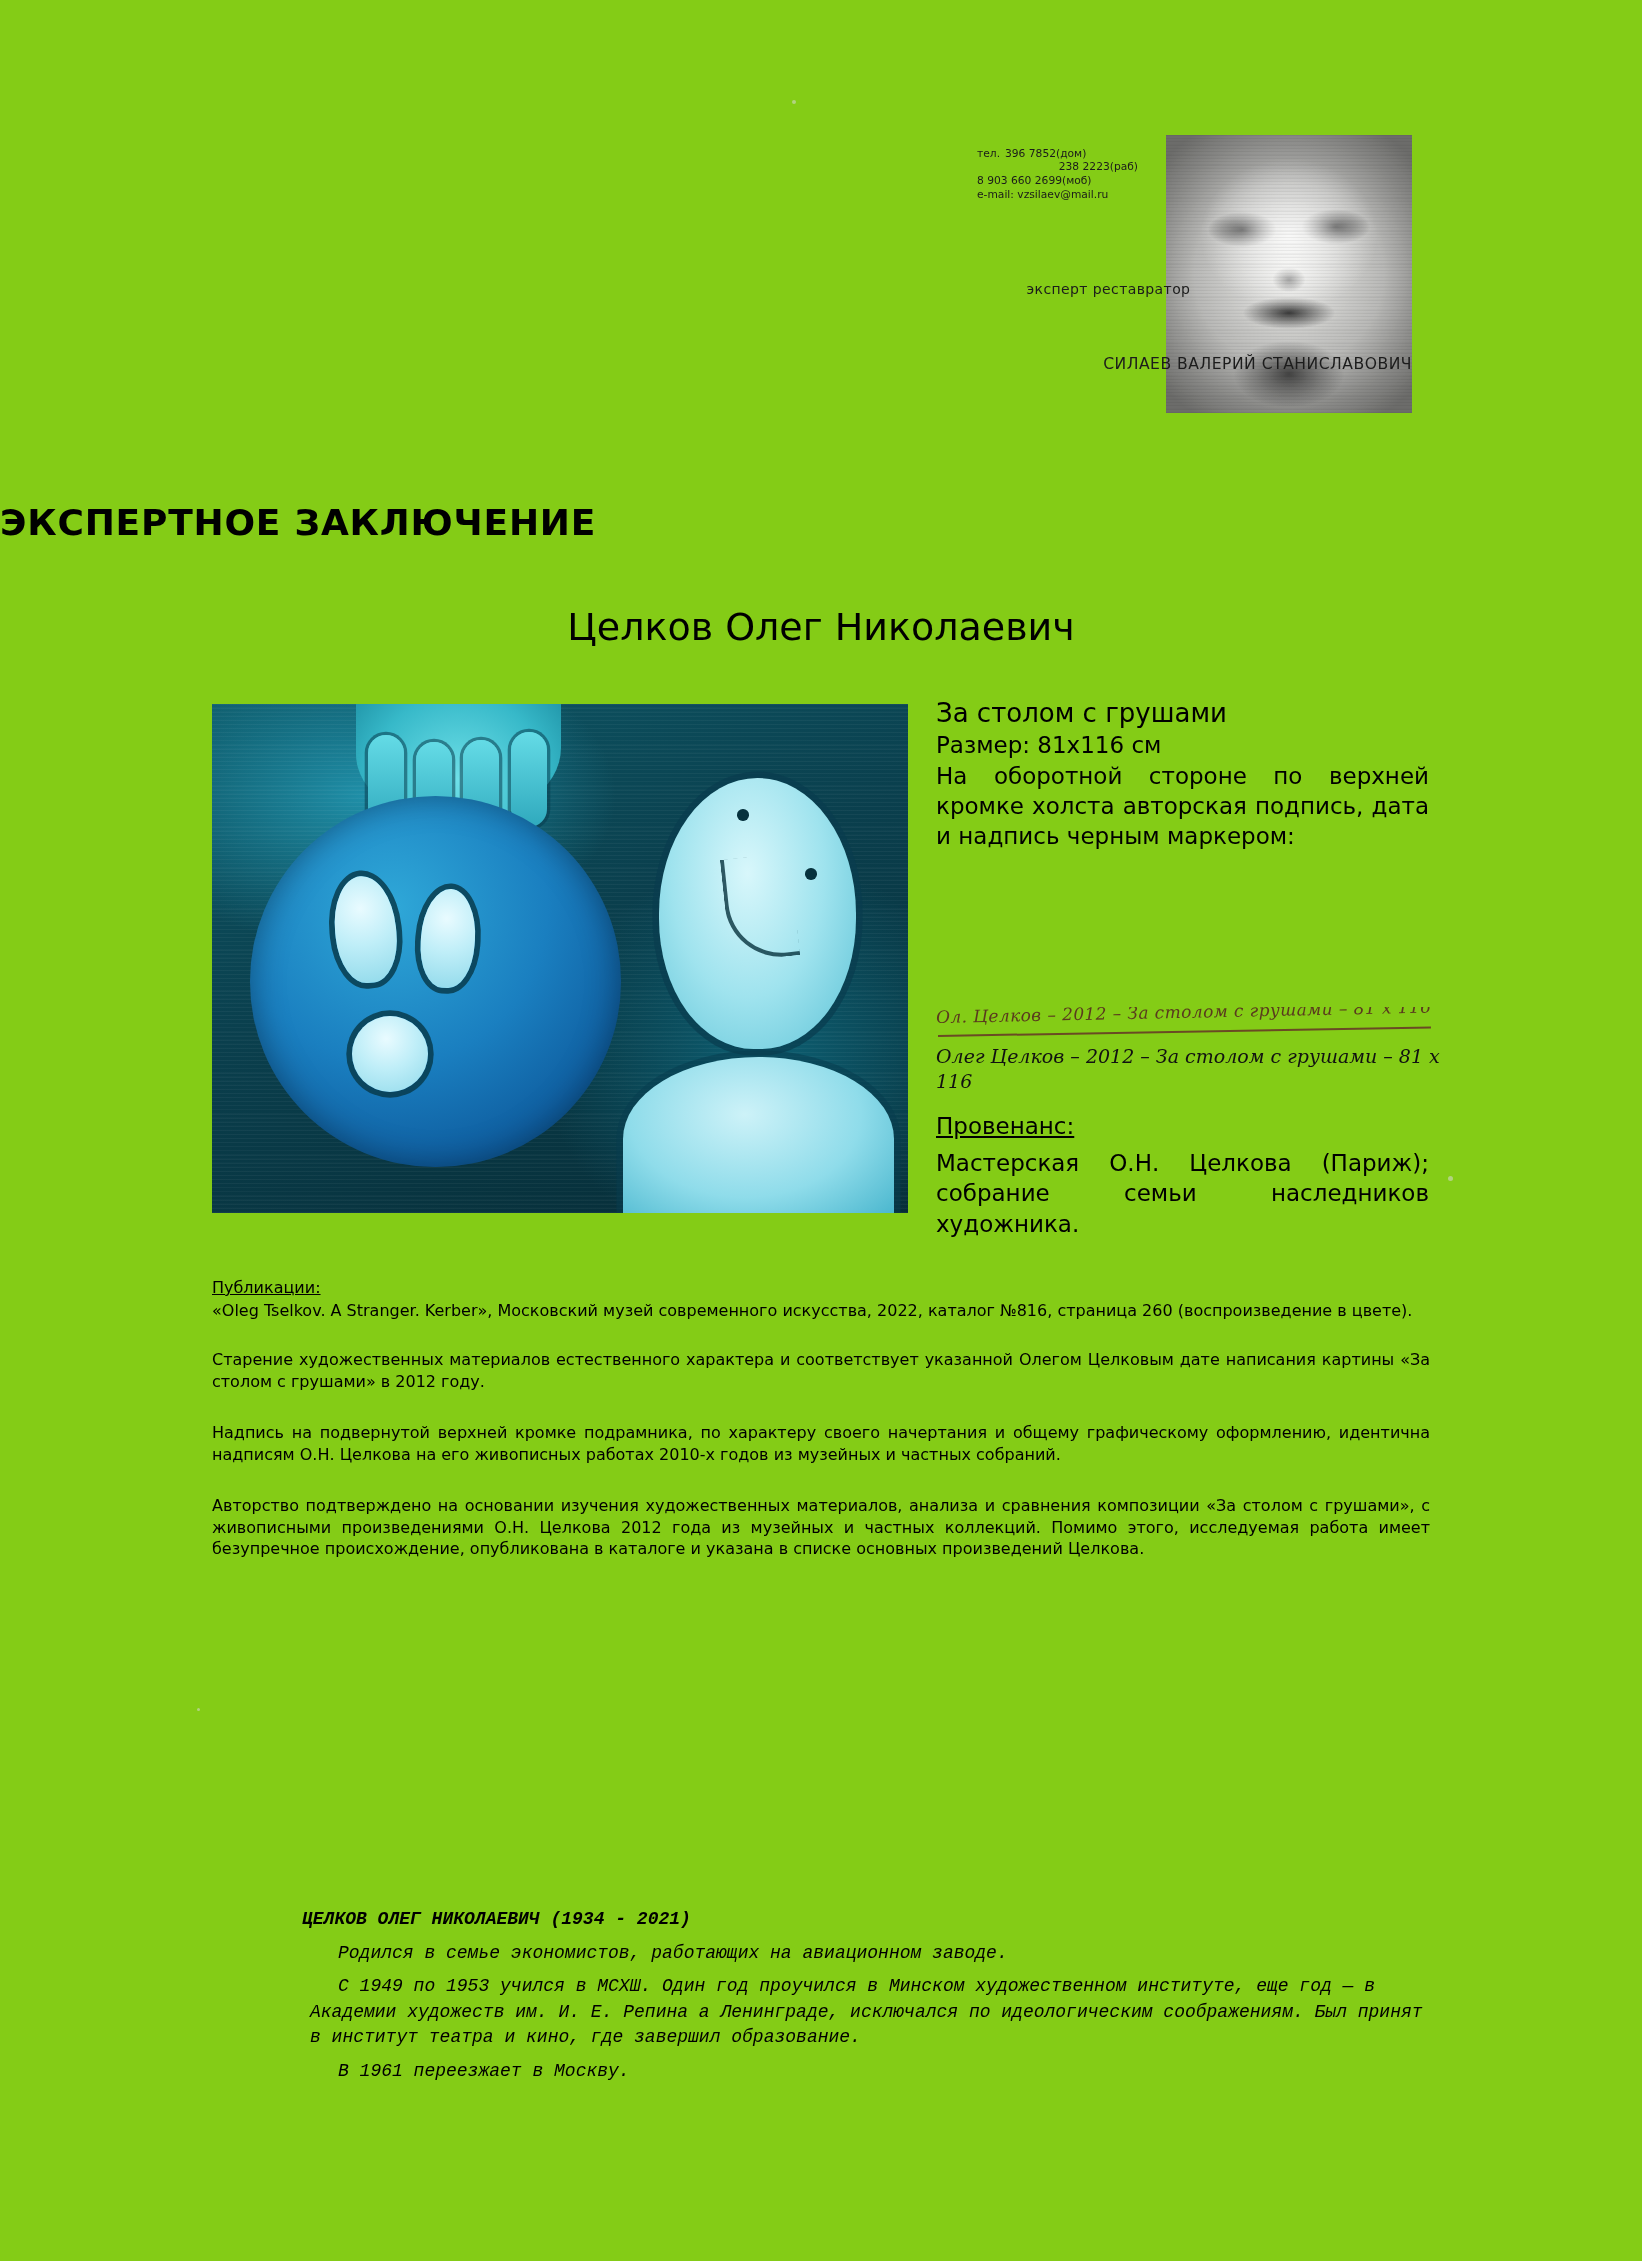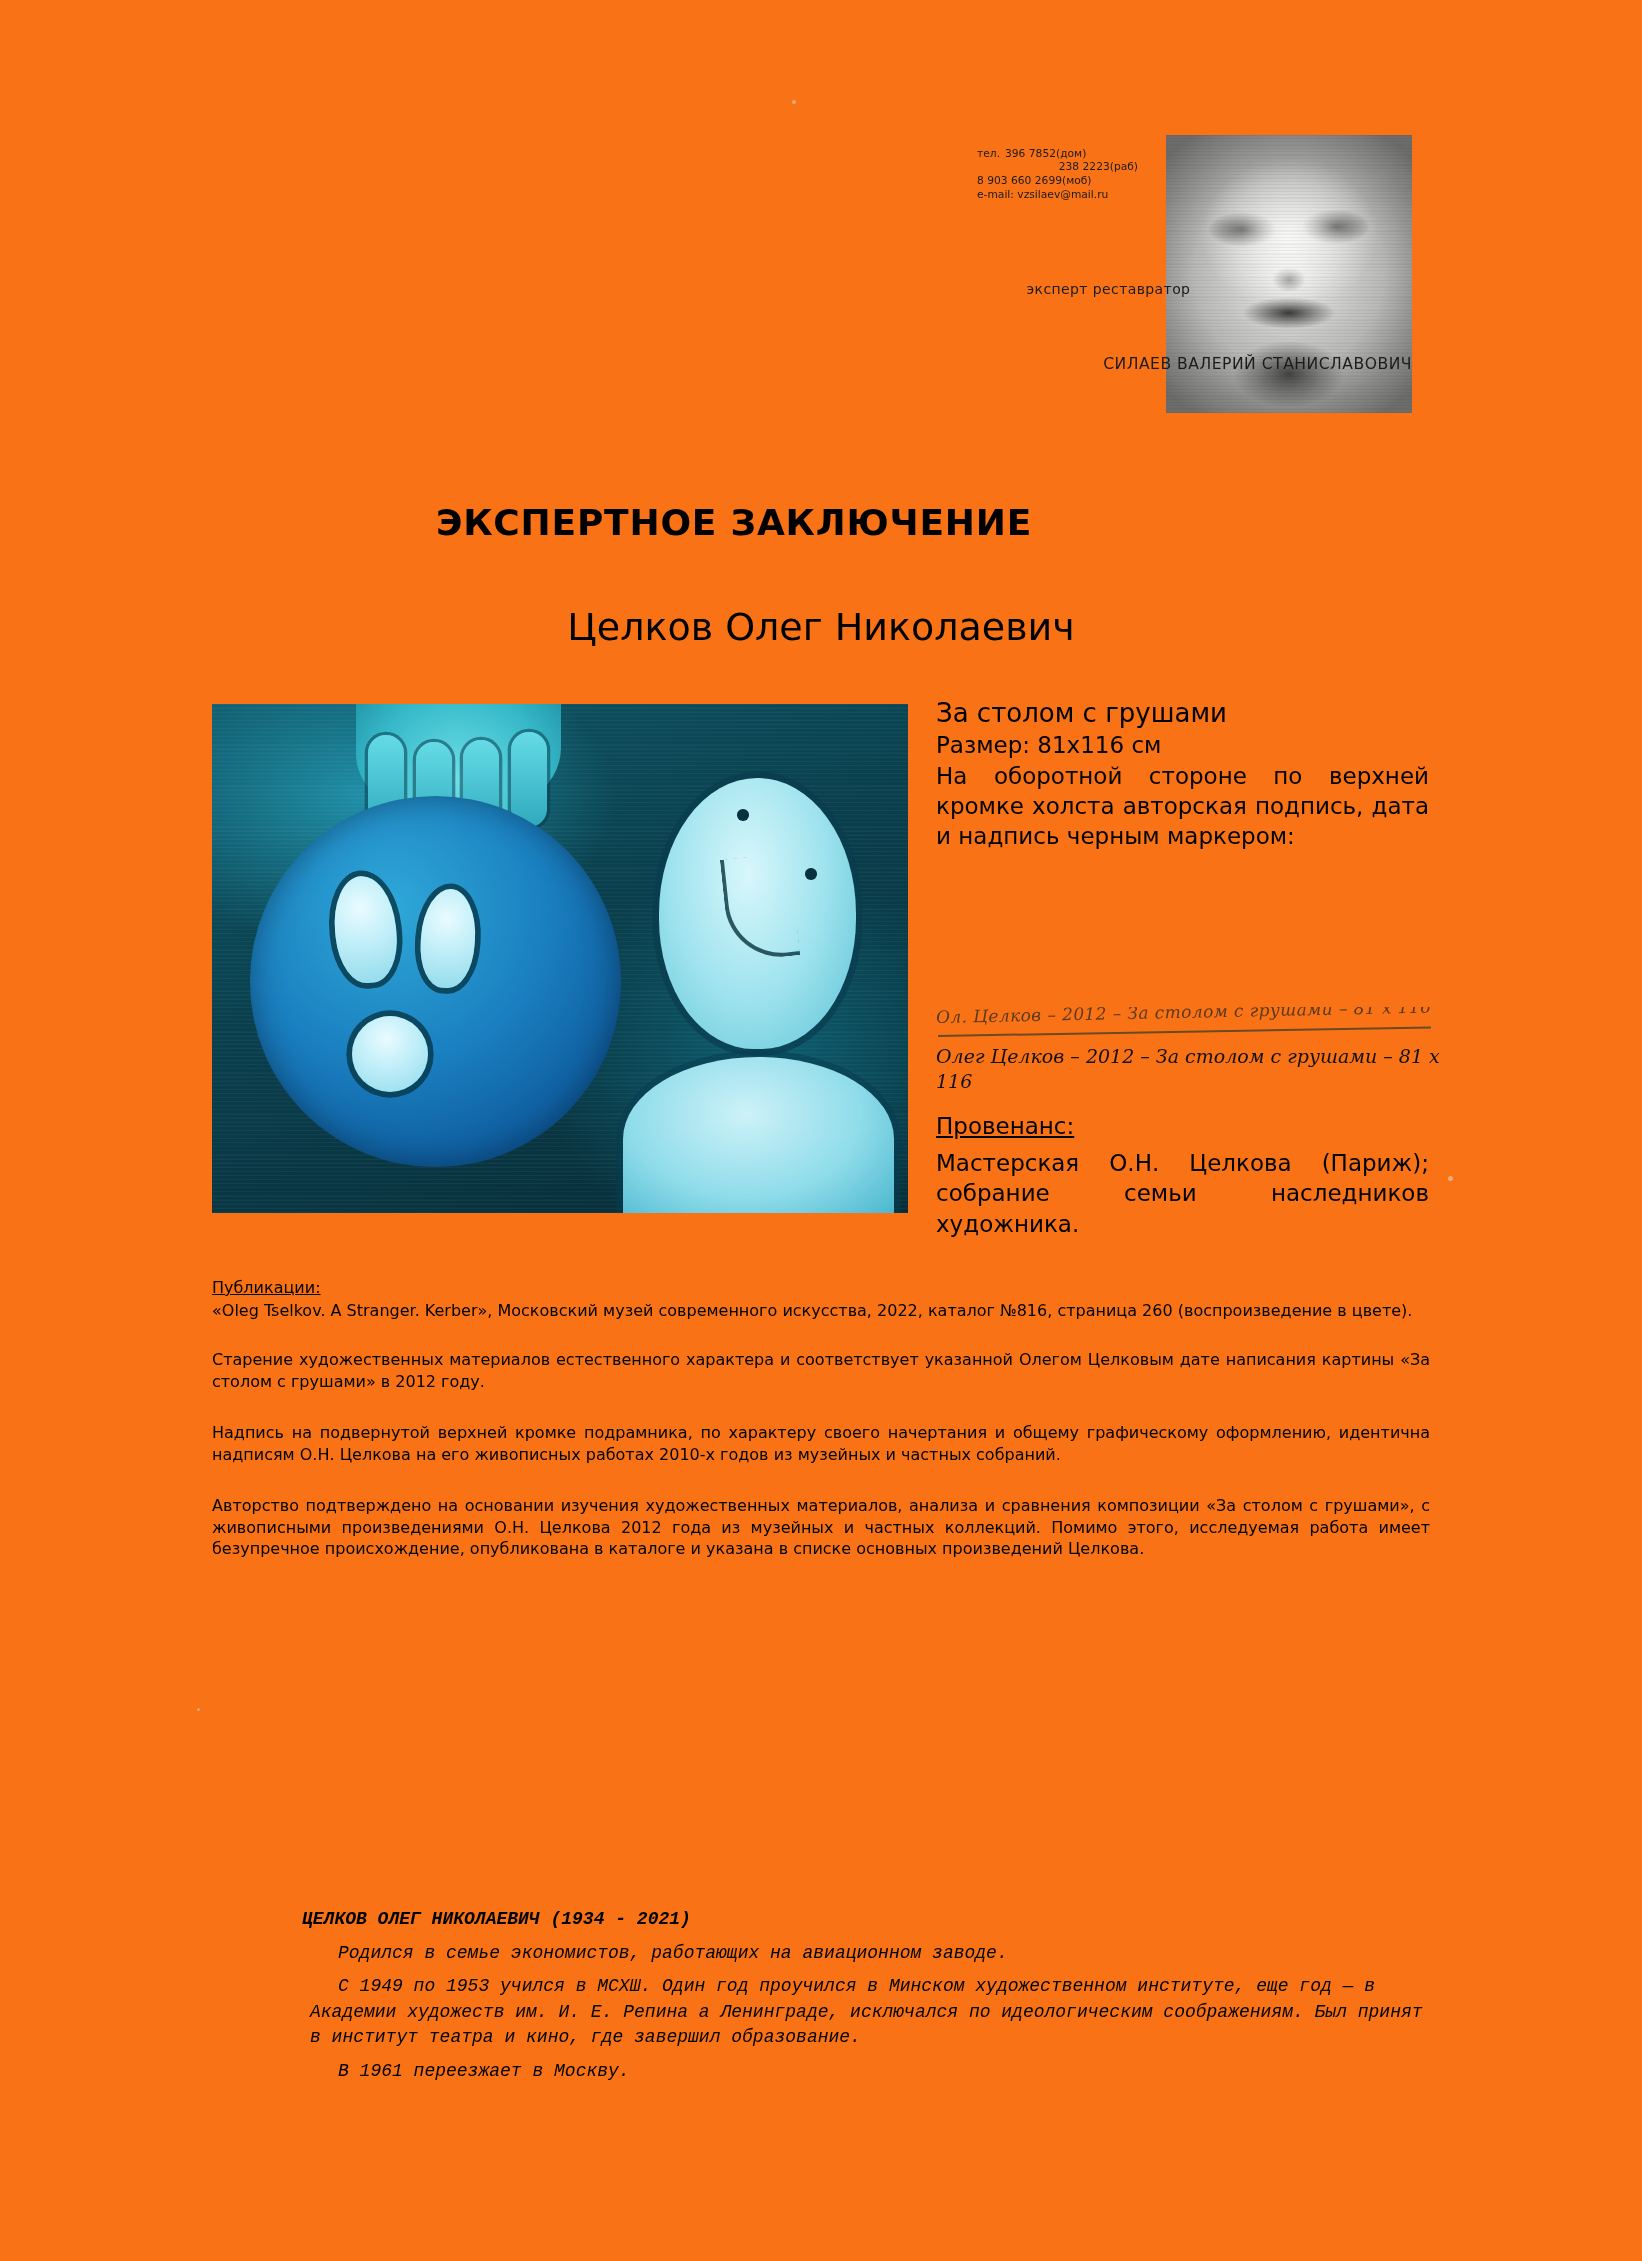--- a/index.html
+++ b/index.html
@@ -4,21 +4,21 @@
 <style>
   html, body {
     margin: 0;
     padding: 0;
     background: #f2f2f0;
   }
   .page {
     position: relative;
     width: 1642px;
     height: 2261px;
-    background: #f97316;
+    background: #84cc16;
     margin: 0 auto;
     overflow: hidden;
     font-family: "DejaVu Sans", sans-serif;
     color: #000000;
   }
 
   
   .letterhead {
     position: absolute;
     left: 977px;
@@ -99,21 +99,20 @@
     letter-spacing: 0.5px;
     color: #1c1c1c;
   }
 
   
   .doc-title {
     position: absolute;
     left: 0;
     top: 502px;
     width: 1468px;
-    text-align: center;
     font-size: 36px;
     font-weight: bold;
     letter-spacing: 0.8px;
   }
   .artist-name {
     position: absolute;
     left: 0;
     top: 605px;
     width: 1642px;
     text-align: center;

